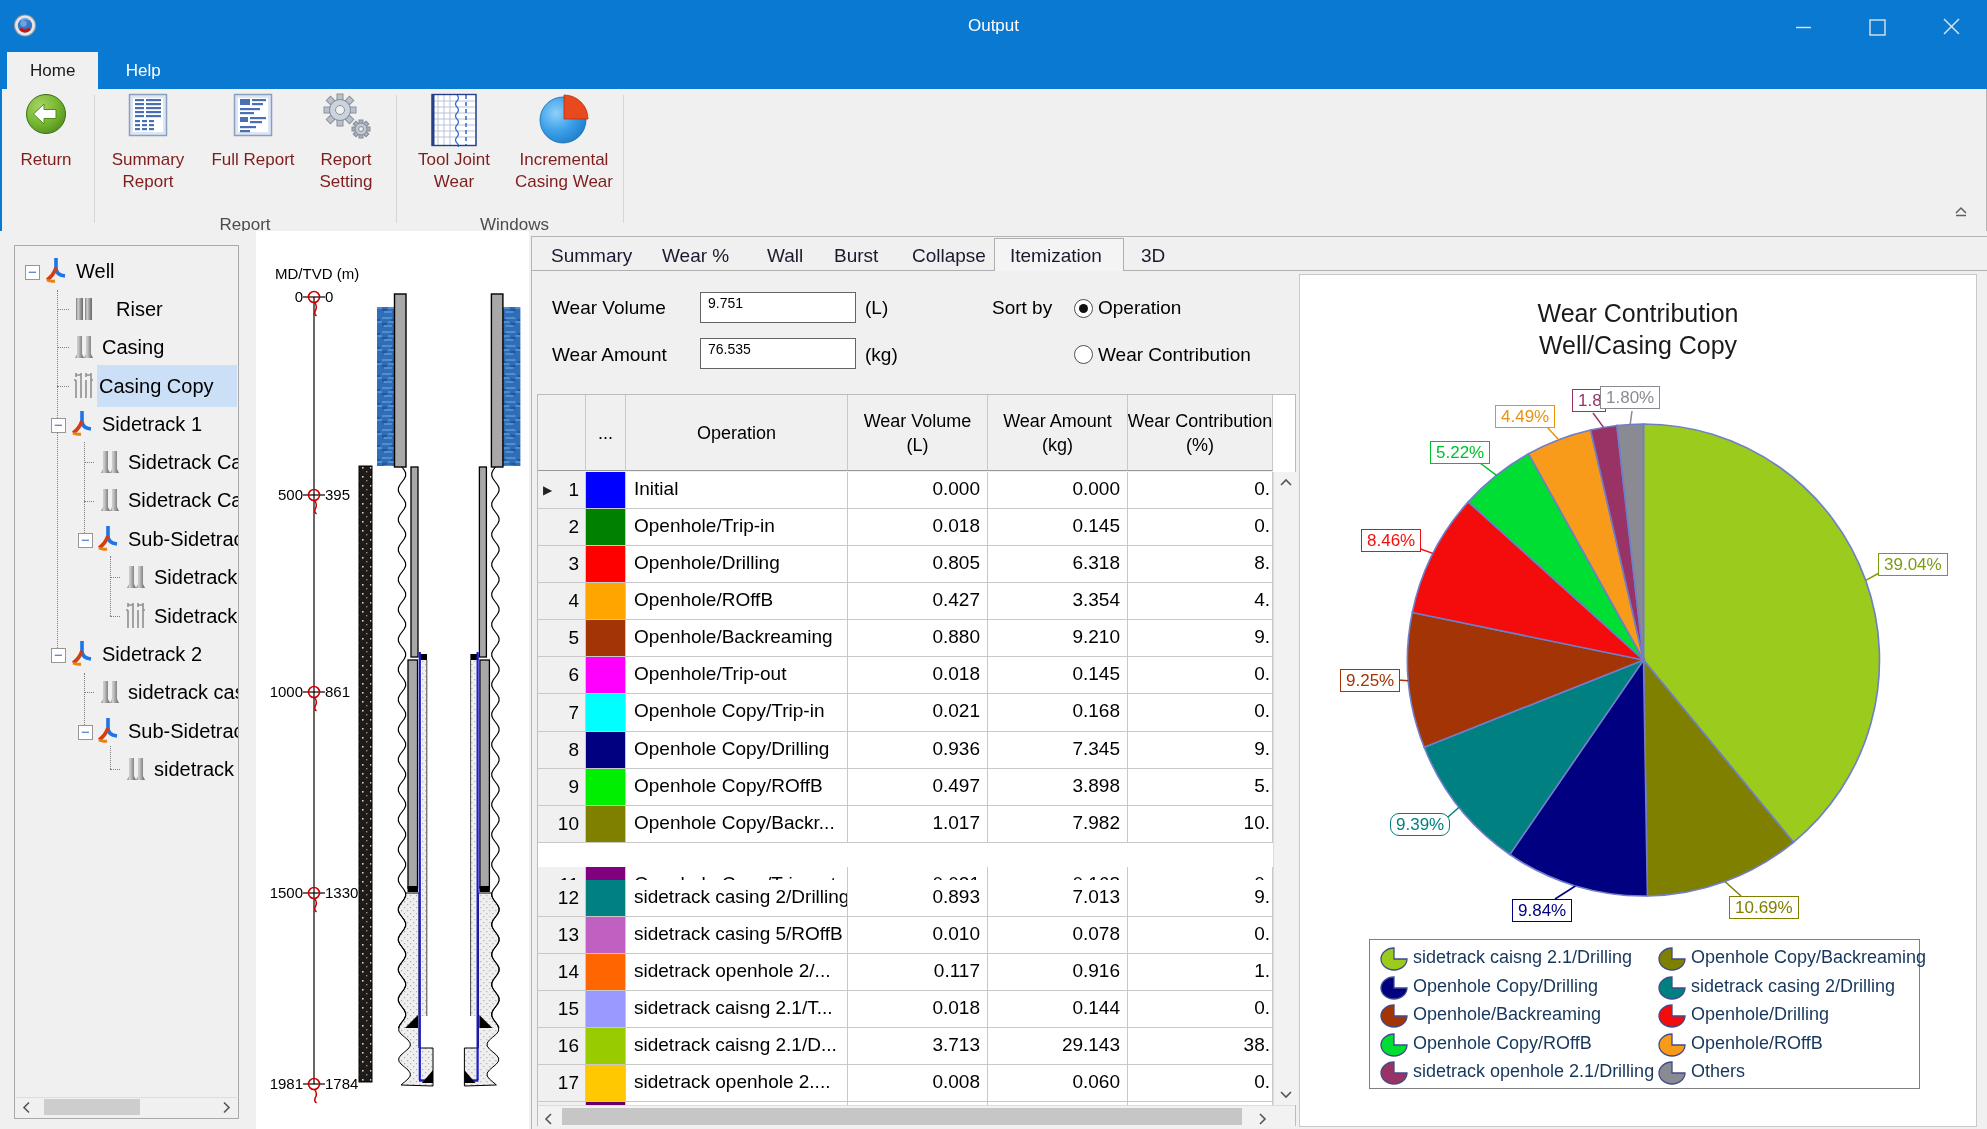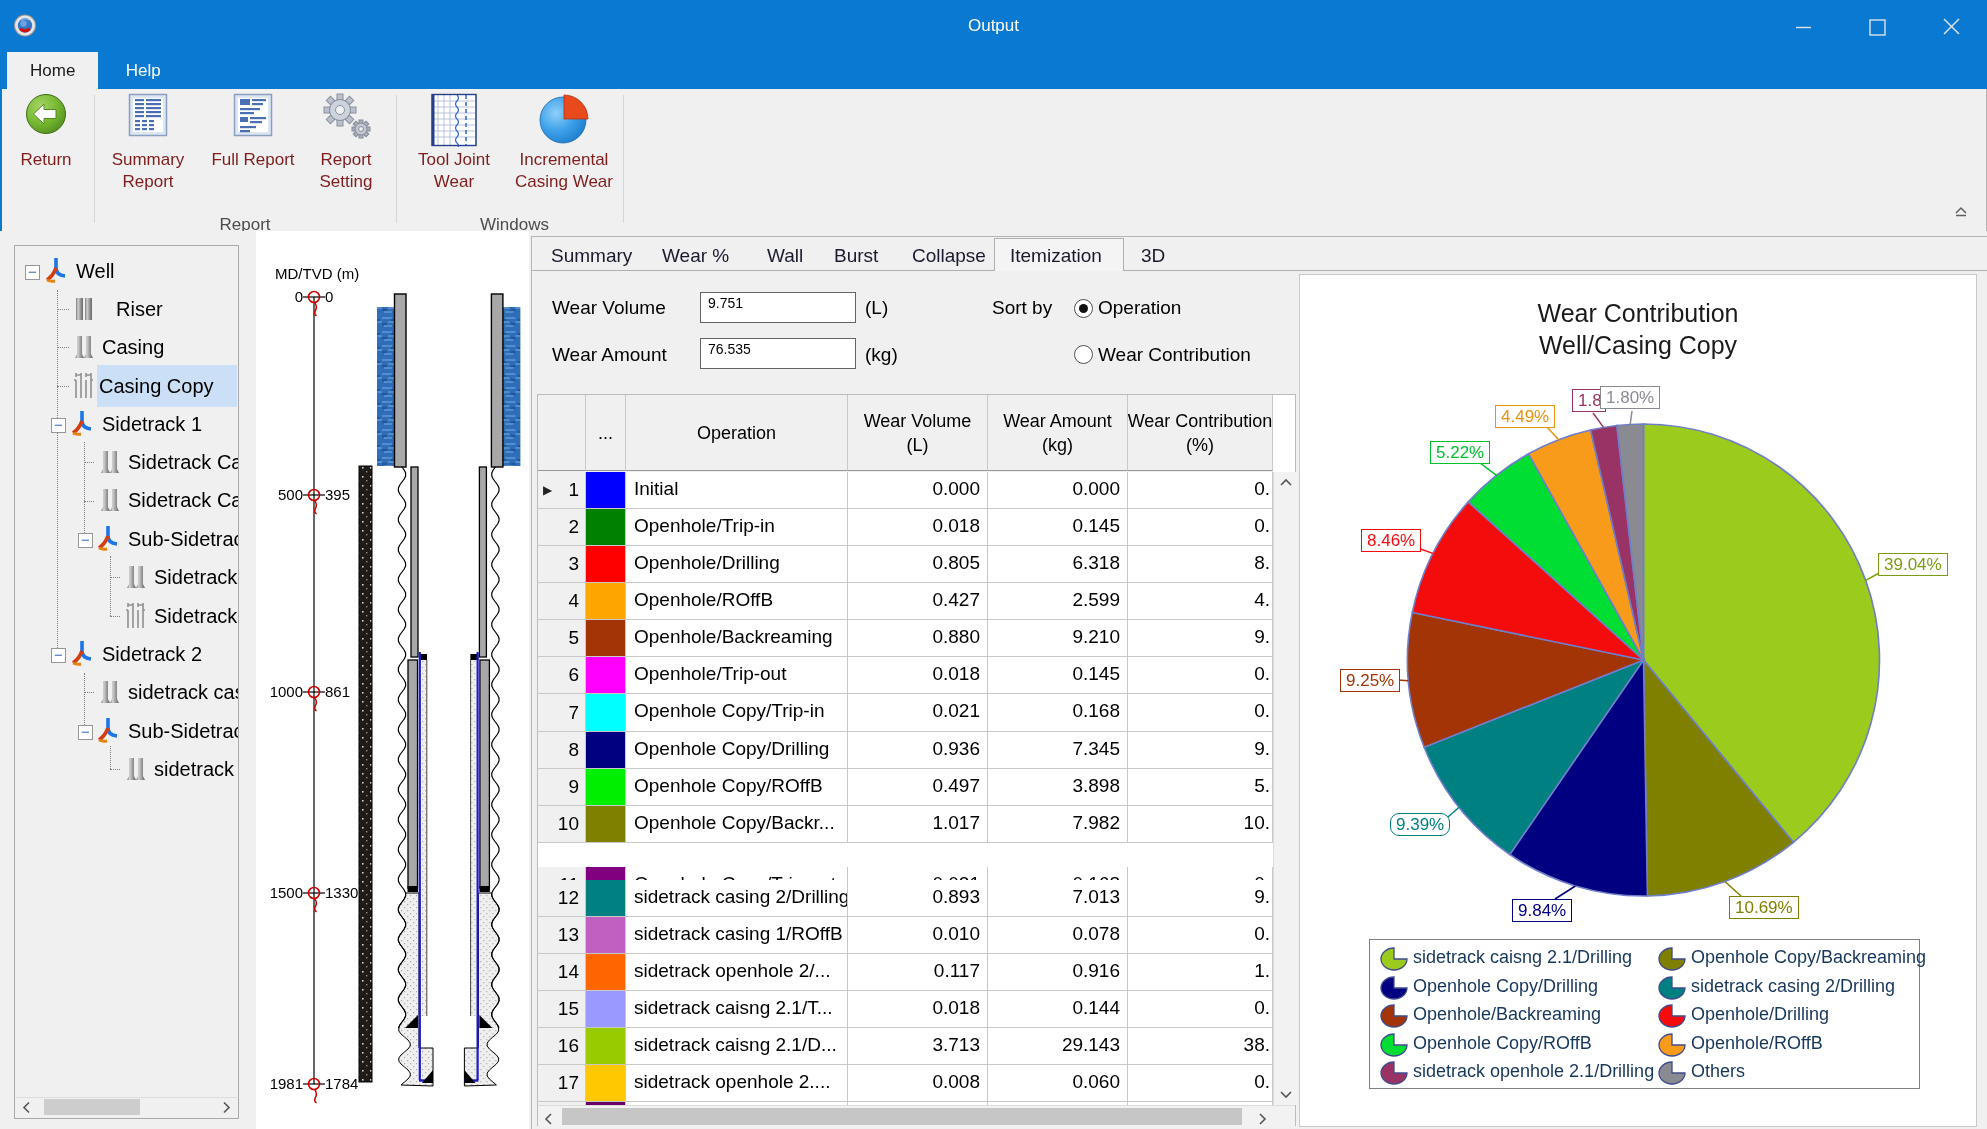--- a/index.html
+++ b/index.html
@@ -479,21 +479,21 @@
           <div class="c4">6.318</div>
           <div class="c5">8.</div>
 </div>
 <div class="trow" style="top:188px;height:36px;">
   <div class="c0">
             <span class="rnum">4</span>
           </div>
           <div class="c1" style="background:#ffa500;"></div>
           <div class="c2">Openhole/ROffB</div>
           <div class="c3">0.427</div>
-          <div class="c4">2.599</div>
+          <div class="c4">3.354</div>
           <div class="c5">4.</div>
 </div>
 <div class="trow" style="top:225px;height:36px;">
   <div class="c0">
             <span class="rnum">5</span>
           </div>
           <div class="c1" style="background:#a23405;"></div>
           <div class="c2">Openhole/Backreaming</div>
           <div class="c3">0.880</div>
           <div class="c4">9.210</div>
@@ -567,21 +567,21 @@
           <div class="c2">sidetrack casing 2/Drilling</div>
           <div class="c3">0.893</div>
           <div class="c4">7.013</div>
           <div class="c5">9.</div>
 </div>
 <div class="trow" style="top:522px;height:36px;">
   <div class="c0">
             <span class="rnum">13</span>
           </div>
           <div class="c1" style="background:#c060c0;"></div>
-          <div class="c2">sidetrack casing 1/ROffB</div>
+          <div class="c2">sidetrack casing 5/ROffB</div>
           <div class="c3">0.010</div>
           <div class="c4">0.078</div>
           <div class="c5">0.</div>
 </div>
 <div class="trow" style="top:559px;height:36px;">
   <div class="c0">
             <span class="rnum">14</span>
           </div>
           <div class="c1" style="background:#ff6600;"></div>
           <div class="c2">sidetrack openhole 2/...</div>

